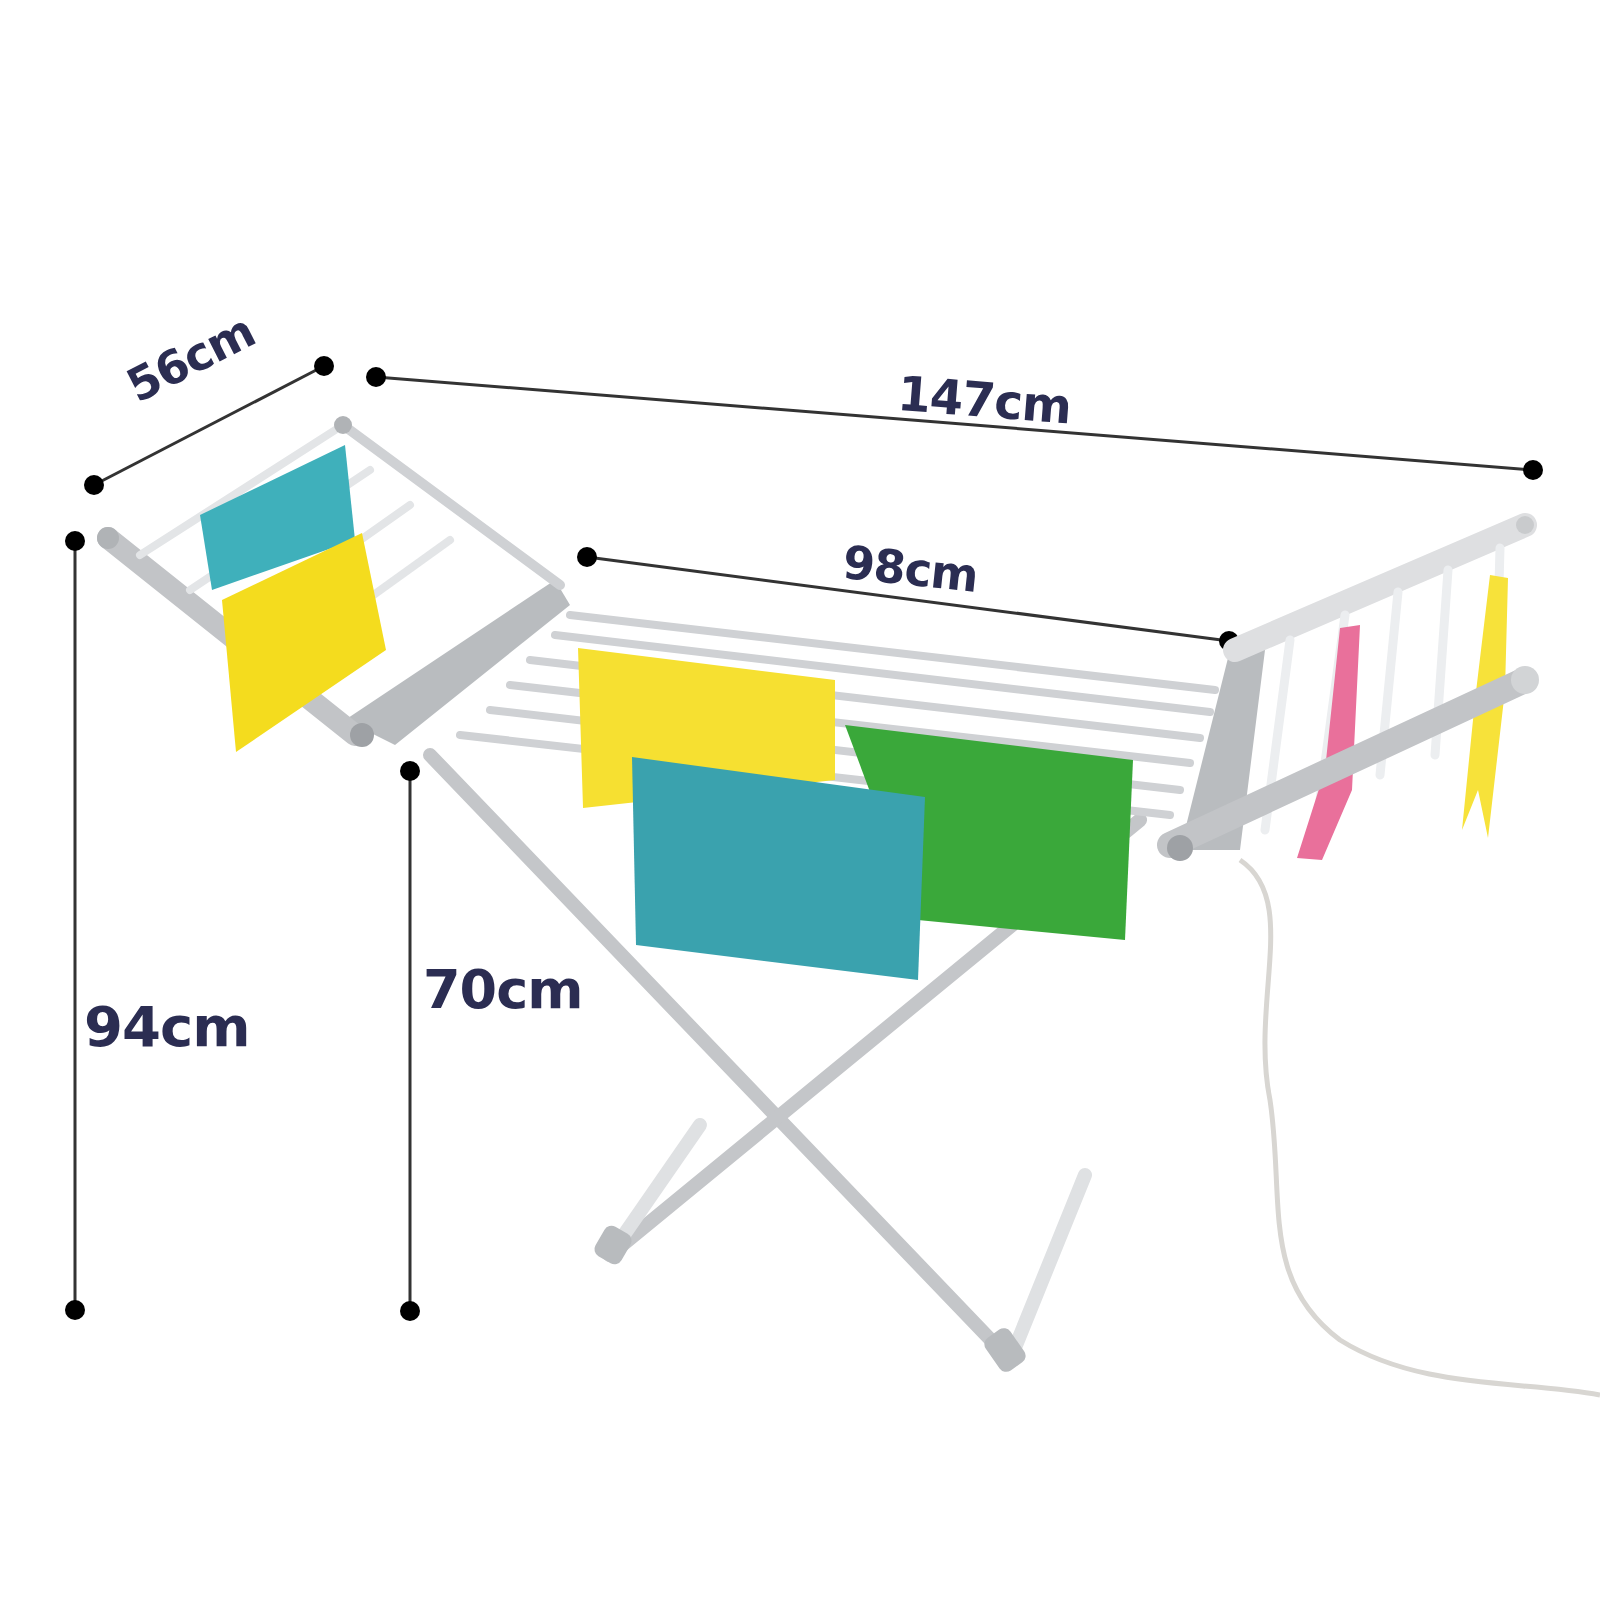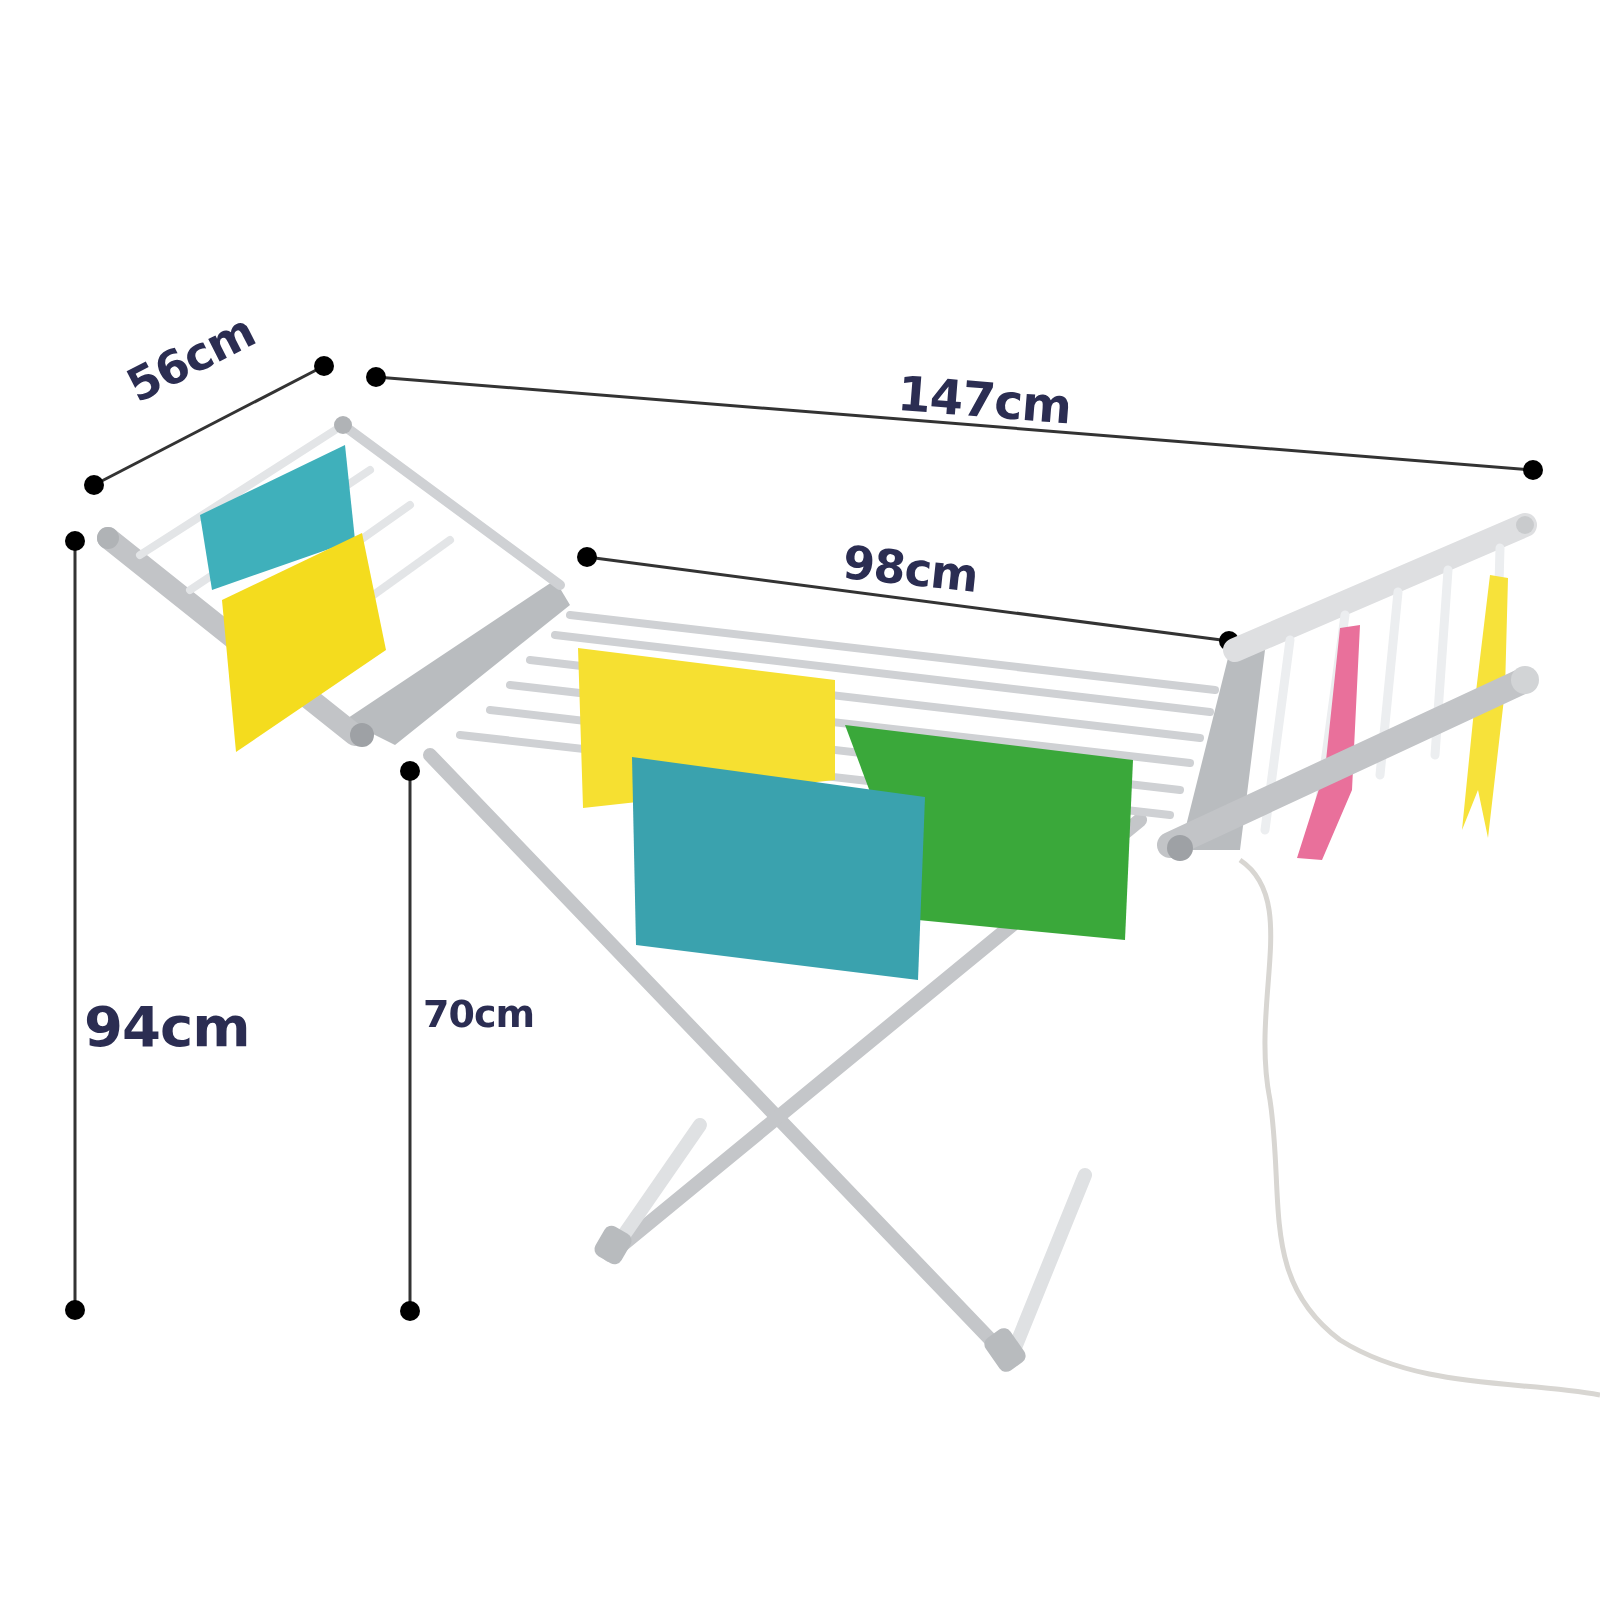--- a/index.html
+++ b/index.html
@@ -91,14 +91,14 @@
       <circle cx="1525" cy="525" r="9" fill="#c9cbcd"></circle>
       <circle cx="1180" cy="848" r="13" fill="#9ea1a5"></circle>
     </g>
   </svg>
 
   
   <div class="dim-label" style="left:118px; top:365px; font-size:46px; transform:rotate(-27deg); transform-origin:left top;">56cm</div>
   <div class="dim-label" style="left:900px; top:365px; font-size:48px; transform:rotate(4.5deg); transform-origin:left top;">147cm</div>
   <div class="dim-label" style="left:846px; top:535px; font-size:46px; transform:rotate(6deg); transform-origin:left top;">98cm</div>
   <div class="dim-label" style="left:84px; top:994px; font-size:56px;">94cm</div>
-  <div class="dim-label" style="left:423px; top:992px; font-size:38px;">70cm</div>
+  <div class="dim-label" style="left:423px; top:958px; font-size:54px;">70cm</div>
 </div>
 
 </body></html>

